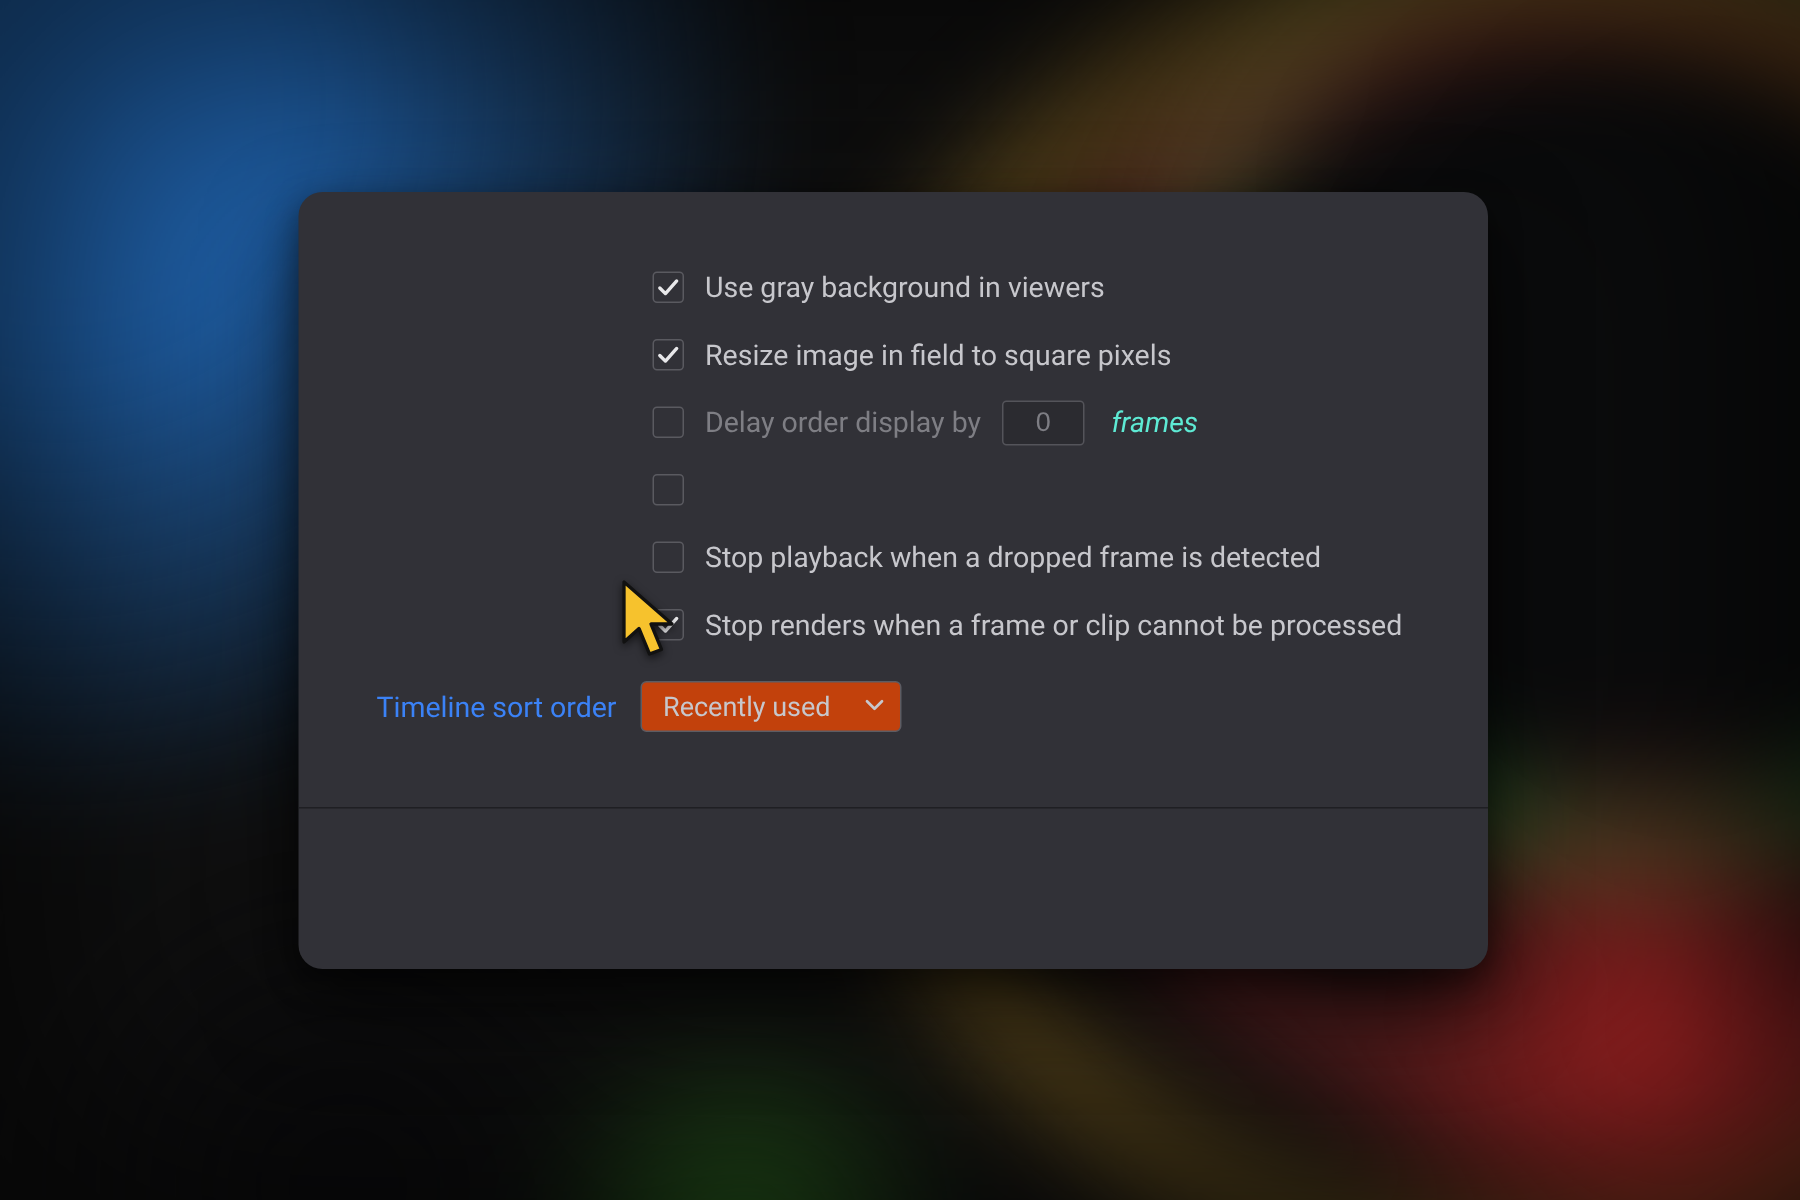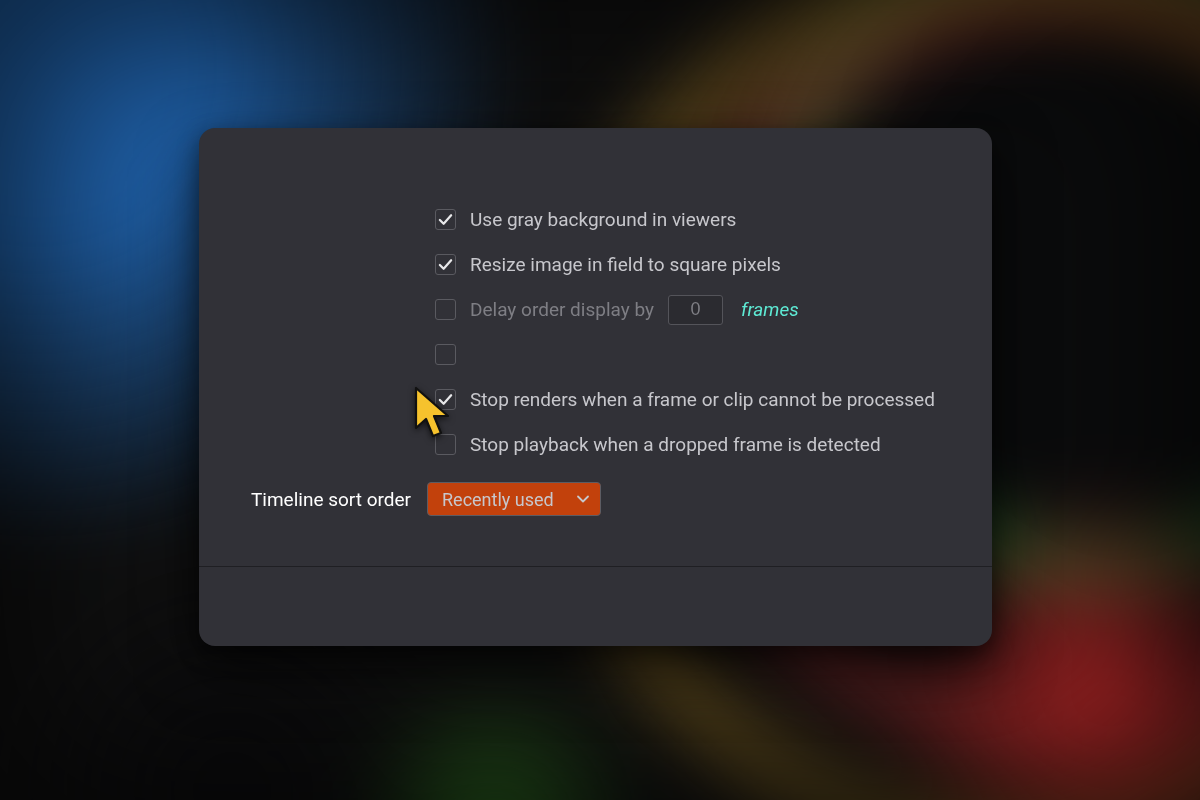--- a/index.html
+++ b/index.html
@@ -37,21 +37,21 @@
     position: absolute;
     left: 199px; top: 128px;
     width: 793px; height: 518px;
     background: #313137;
     border-radius: 16px;
     box-shadow: 0 25px 60px rgba(0,0,0,0.55), 0 8px 22px rgba(0,0,0,0.45);
     color: #b8b8bd;
     overflow: hidden;
   }
   .panel-top { padding: 0 26px 28px 26px; }
-  .options { margin-left: 210px; padding-top: 30px; }
+  .options { margin-left: 210px; padding-top: 2px; }
   .row {
     display: flex; align-items: center;
     gap: 14px;
     min-height: 45px;
     font-size: 19px;
     color: #c7c7cc;
   }
   .row.partial-top { margin-top: -6px; }
   .row.partial-top .checkbox { opacity: 0; }
   .row.partial-top .lbl { opacity: 0; }
@@ -79,21 +79,21 @@
     font-size: 18px;
     outline: none;
   }
   .suffix { color: #5eead4; margin-left: 4px; font-style: italic; }
 
   .sort-row {
     display: flex; align-items: center; gap: 16px;
     margin-top: 15px;
     font-size: 19px;
   }
-  .sort-label { color: #ffffff; margin-left: 26px; }
+  .sort-label { color: #3b82f6; margin-left: 26px; }
   .select {
     height: 34px;
     padding: 0 36px 0 14px;
     border: 1px solid #5c5c63;
     border-radius: 4px;
     background: #c2410c;
     color: #c7c7cc;
     font-size: 18px;
     display: inline-flex; align-items: center;
     position: relative;
@@ -171,33 +171,33 @@
         <span class="suffix">frames</span>
       </div>
 
       <div class="row">
         <span class="checkbox">
           
         </span>
       </div>
 
       <div class="row">
-        <span class="checkbox checked">
-          <svg viewBox="0 0 16 16">
-              <path d="M2 8.5 L6 12.5 L14 3.5" stroke="#e8e8ea" stroke-width="2.4" fill="none" stroke-linecap="round" stroke-linejoin="round"></path>
-            </svg>
-        </span>
-        <span class="lbl">Stop renders when a frame or clip cannot be processed</span>
-      </div>
-
-      <div class="row">
         <span class="checkbox">
           
         </span>
         <span class="lbl">Stop playback when a dropped frame is detected</span>
+      </div>
+
+      <div class="row">
+        <span class="checkbox checked">
+          <svg viewBox="0 0 16 16">
+              <path d="M2 8.5 L6 12.5 L14 3.5" stroke="#e8e8ea" stroke-width="2.4" fill="none" stroke-linecap="round" stroke-linejoin="round"></path>
+            </svg>
+        </span>
+        <span class="lbl">Stop renders when a frame or clip cannot be processed</span>
       </div>
 
     </div>
 
     <div class="sort-row">
       <span class="sort-label">Timeline sort order</span>
       <span class="select">
         <span>Recently used</span>
         <span class="chev">
           <svg width="14" height="14" viewBox="0 0 14 14">

